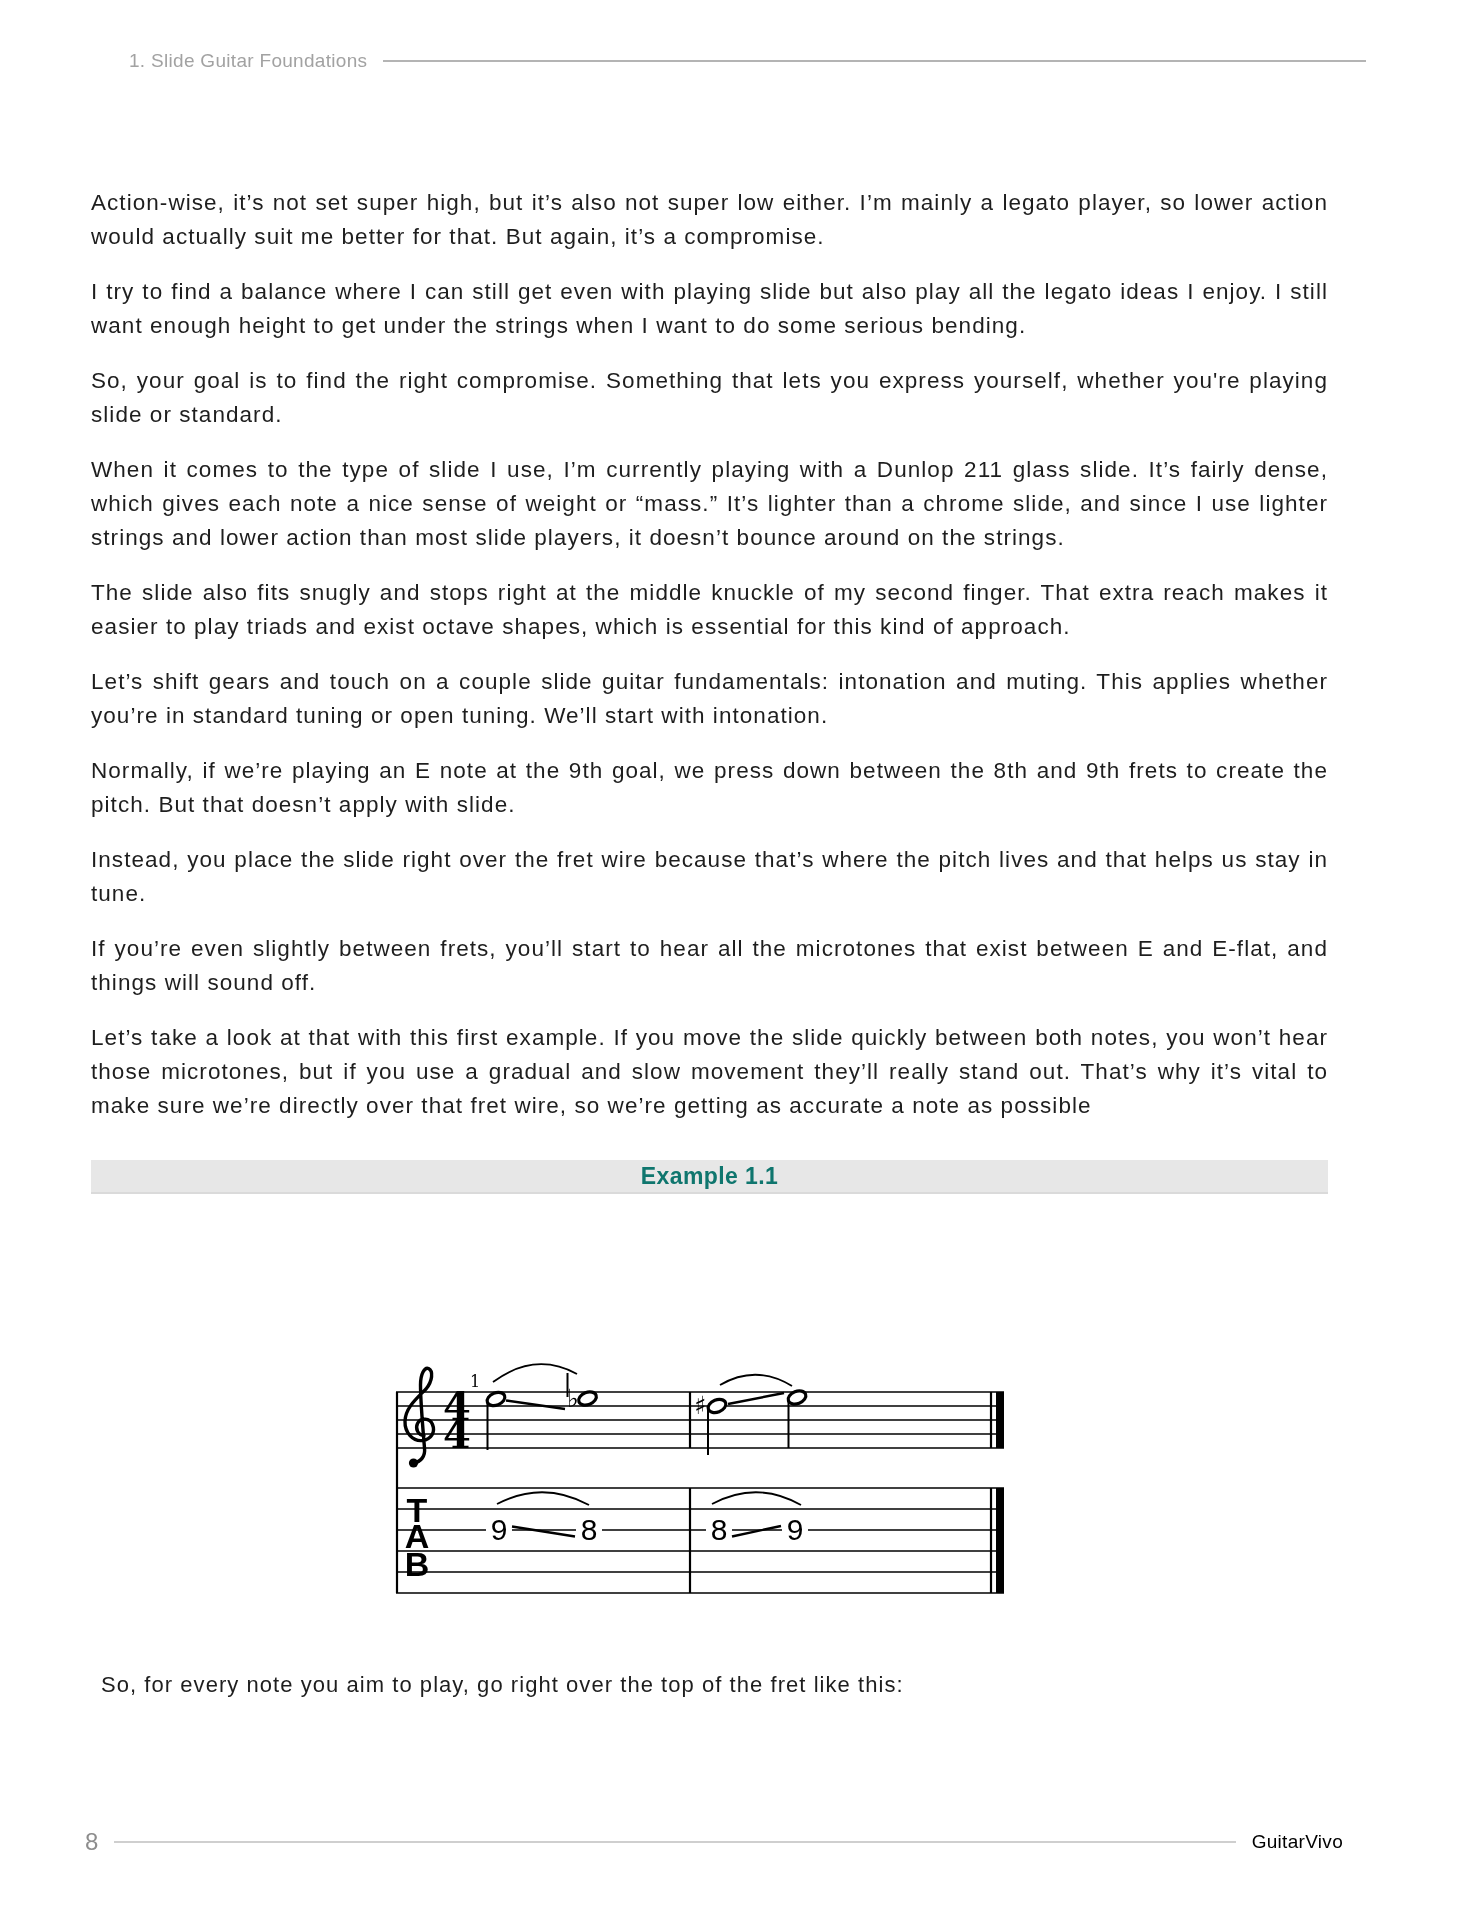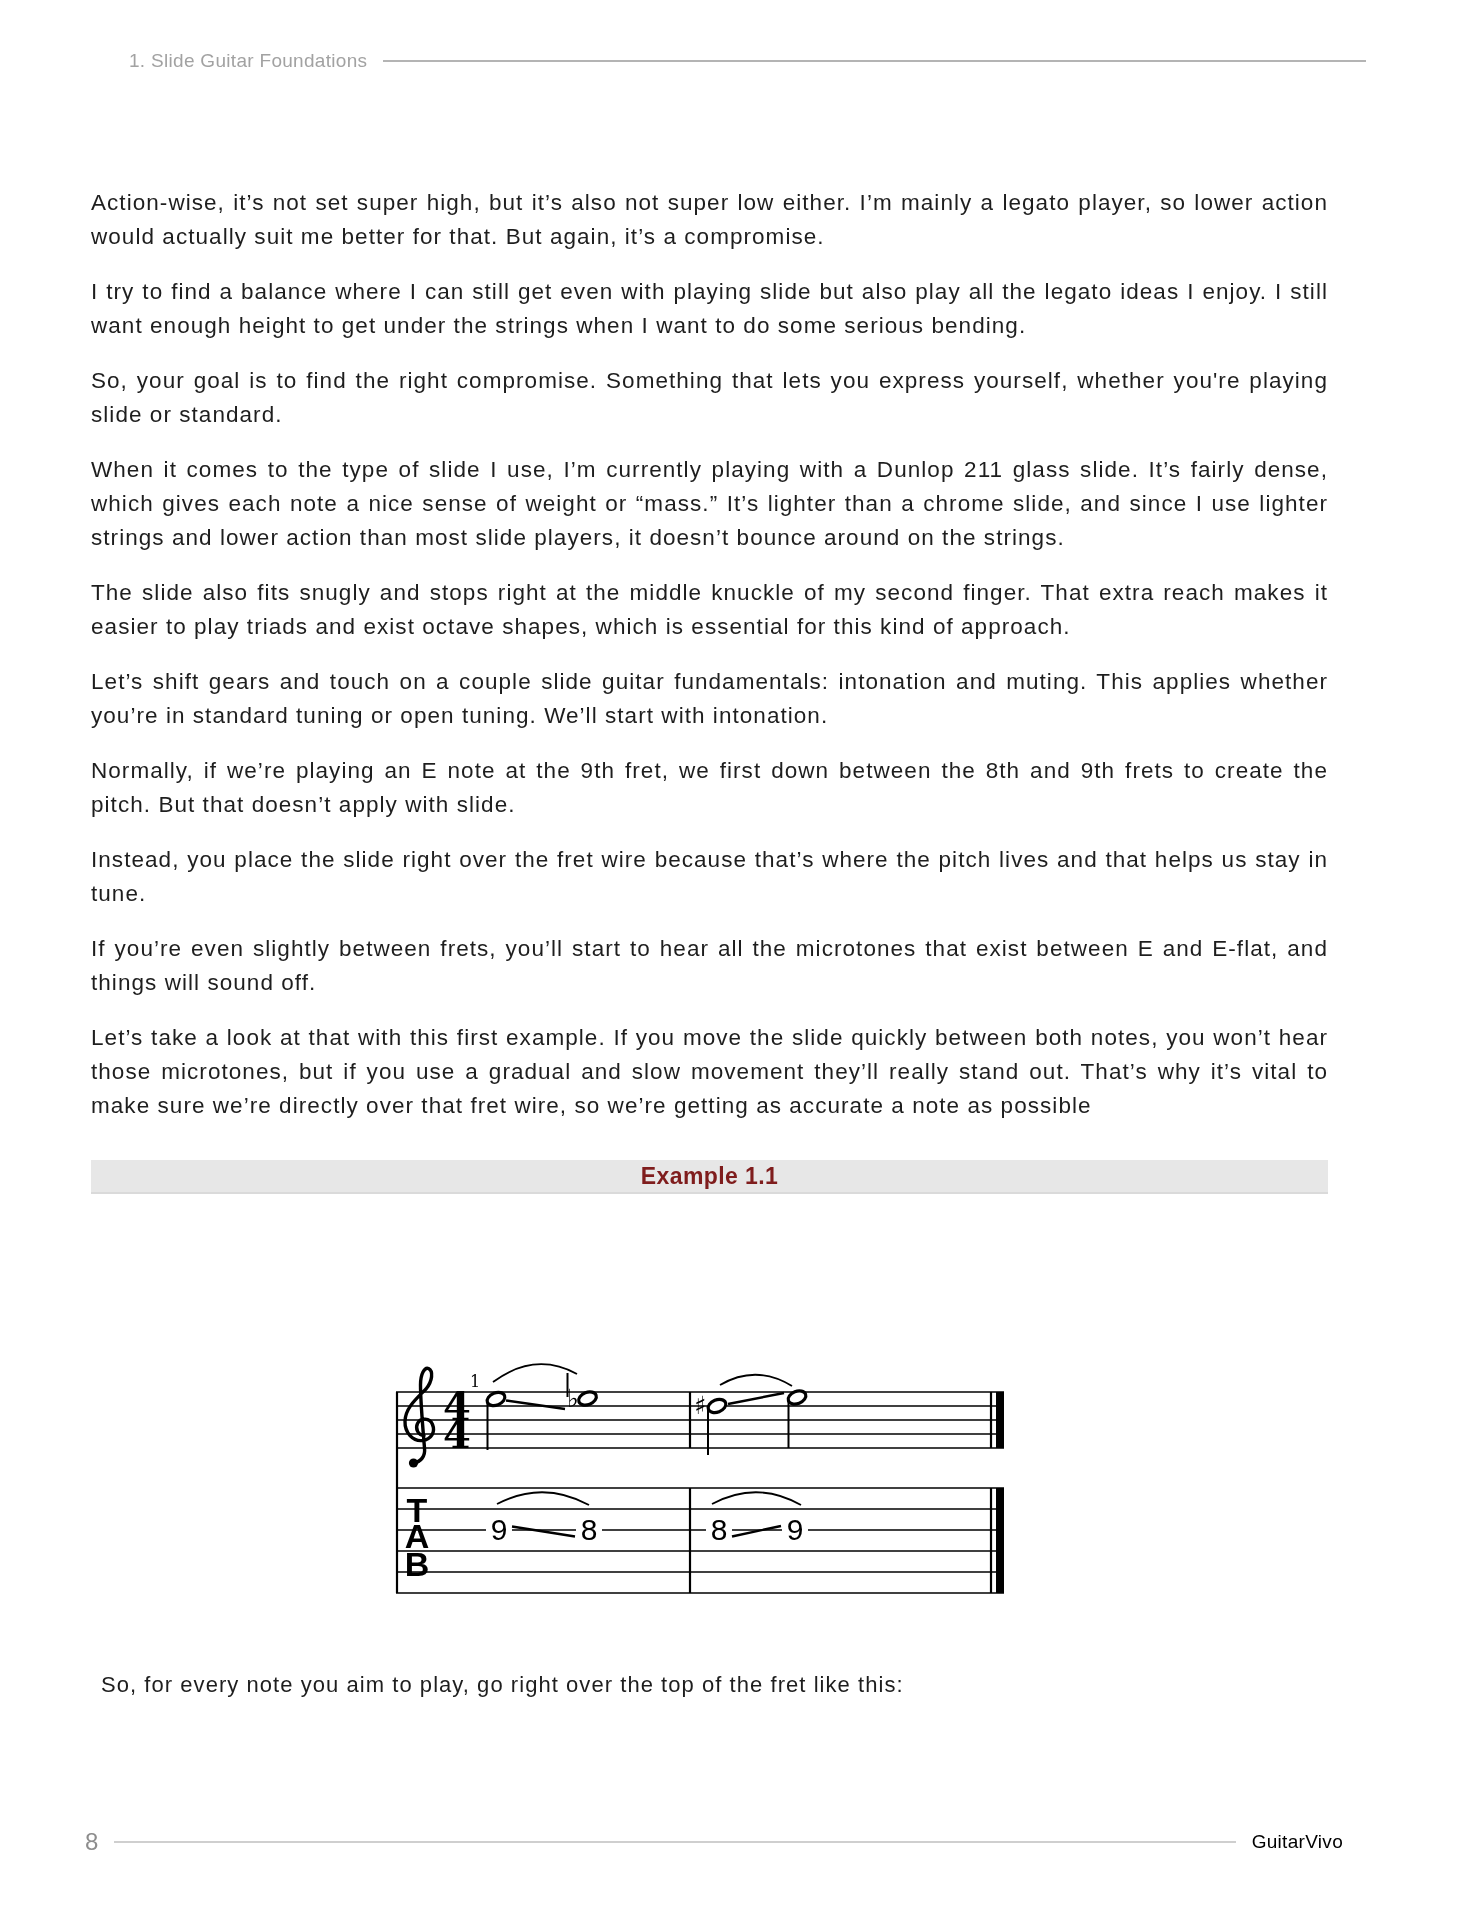--- a/index.html
+++ b/index.html
@@ -8,21 +8,21 @@
     font-family:"Liberation Sans",sans-serif;color:#1e1e1e;overflow:hidden;
   }
   .header{position:absolute;left:85px;top:50px;width:1237px;display:flex;align-items:center;margin-left:44px;}
   .header-title{font-size:19px;color:#a2a2a2;letter-spacing:.3px;white-space:nowrap;}
   .header-rule{flex:1;height:2px;background:#b4b4b4;margin-left:16px;}
   .content{position:absolute;left:91px;top:186px;width:1237px;}
   .content p{margin:0 0 21px 0;font-size:22.5px;line-height:34px;letter-spacing:1.05px;text-align:justify;}
   .content p b{font-weight:normal;}
   .example-bar{margin-top:37px;height:32px;background:#e7e7e7;border-bottom:2px solid #dadada;
     display:flex;align-items:center;justify-content:center;}
-  .example-bar span{font-weight:bold;font-size:23px;letter-spacing:.4px;color:#7f1d1d;}
+  .example-bar span{font-weight:bold;font-size:23px;letter-spacing:.4px;color:#0f766e;}
   .notation{position:absolute;left:380px;top:1340px;width:640px;height:270px;}
   .closing{position:absolute;left:85px;top:1652px;width:1237px;font-size:22px;line-height:34px;letter-spacing:1.05px;margin:16px;}
   .footer{position:absolute;left:85px;top:1828px;width:1258px;display:flex;align-items:center;}
   .footer-page{font-size:24px;color:#8d8d8d;}
   .footer-rule{flex:1;height:2px;background:#cfcfcf;margin:0 16px;}
   .footer-brand{font-size:19px;color:#000000;letter-spacing:.3px;}
   .notation .staffline{stroke:#000;stroke-width:1.6;}
   .notation .barline{stroke:#000;stroke-width:2.2;}
   .notation .stem{stroke:#000;stroke-width:2;}
   .notation .gliss{stroke:#000;stroke-width:2.4;}
@@ -40,21 +40,21 @@
     <div class="header-rule"></div>
   </div>
 
   <div class="content">
     <p>Action-wise, it’s not set super high, but it’s also not super low either. I’m mainly a legato player, so lower action would actually suit me better for that. But again, it’s a compromise.</p>
     <p>I try to find a balance where I can still get even with playing slide but also play all the legato ideas I enjoy. I still want enough height to get under the strings when I want to do some serious bending.</p>
     <p>So, your goal is to find the right compromise. Something that lets you express yourself, whether you're playing slide or standard.</p>
     <p>When it comes to the type of slide I use, I’m currently playing with a Dunlop 211 glass slide. It’s fairly dense, which gives each note a nice sense of weight or “mass.” It’s lighter than a chrome slide, and since I use lighter strings and lower action than most slide players, it doesn’t bounce around on the strings.</p>
     <p>The slide also fits snugly and stops right at the middle knuckle of my second finger. That extra reach makes it easier to play triads and exist octave shapes, which is essential for this kind of approach.</p>
     <p><span>Let’s shift gears and touch on a couple slide guitar fundamentals: </span><b>intonation and muting</b><span>. This applies whether you’re in standard tuning or open tuning. We’ll start with intonation.</span></p>
-    <p>Normally, if we’re playing an E note at the 9th fret, we first down between the 8th and 9th frets to create the pitch. But that doesn’t apply with slide.</p>
+    <p>Normally, if we’re playing an E note at the 9th goal, we press down between the 8th and 9th frets to create the pitch. But that doesn’t apply with slide.</p>
     <p>Instead, you place the slide right over the fret wire because that’s where the pitch lives and that helps us stay in tune.</p>
     <p>If you’re even slightly between frets, you’ll start to hear all the microtones that exist between E and E-flat, and things will sound off.</p>
     <p>Let’s take a look at that with this first example. If you move the slide quickly between both notes, you won’t hear those microtones, but if you use a gradual and slow movement they’ll really stand out. That’s why it’s vital to make sure we’re directly over that fret wire, so we’re getting as accurate a note as possible</p>
 
     <div class="example-bar">
       <span>Example 1.1</span>
     </div>
   </div>
 
   <svg class="notation" viewBox="0 0 640 270">

